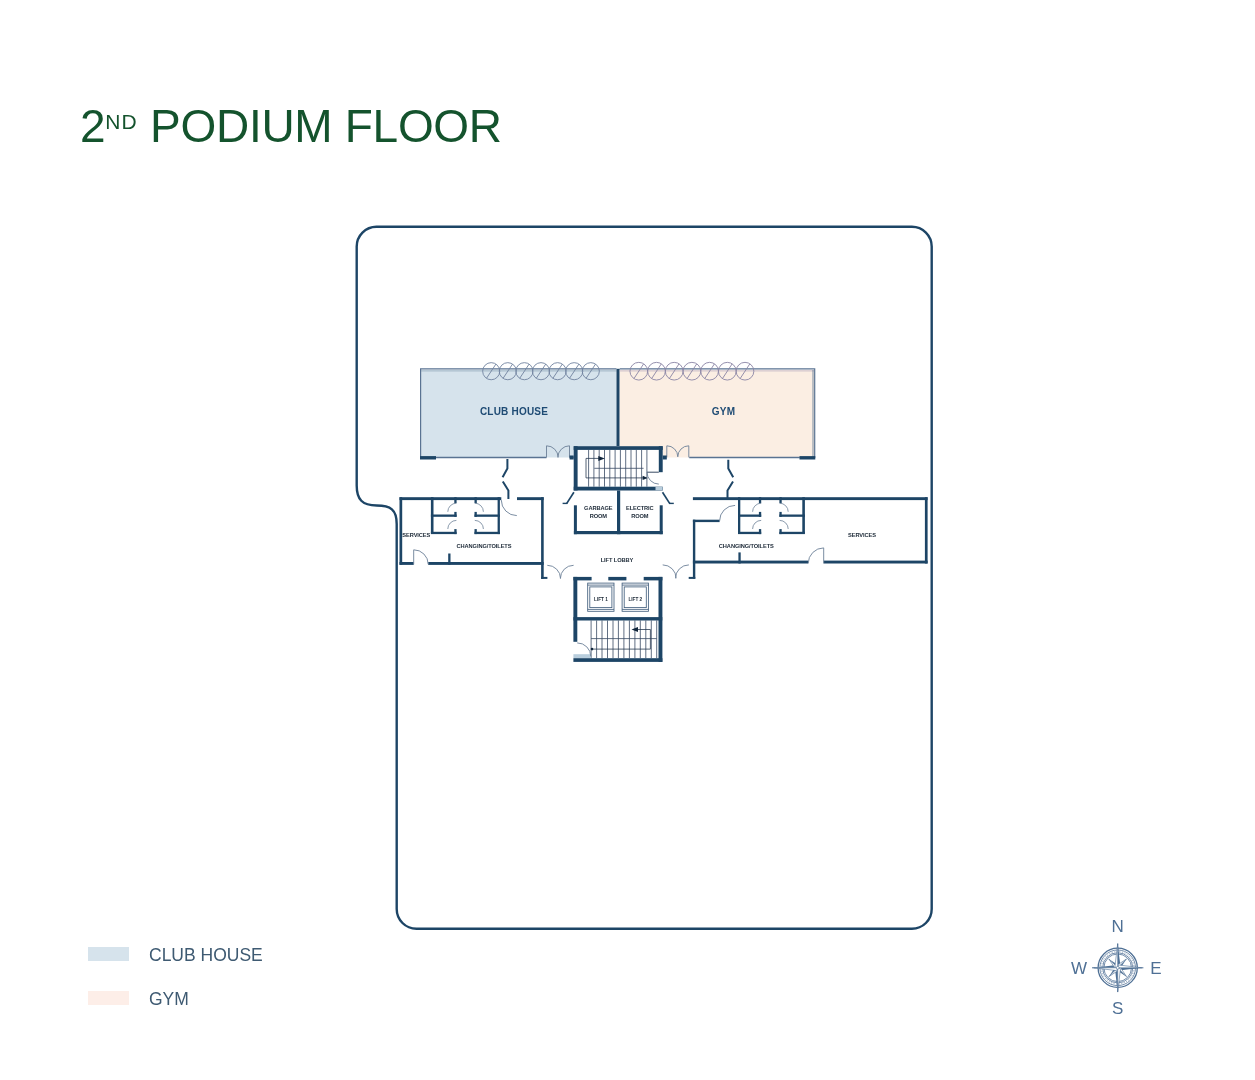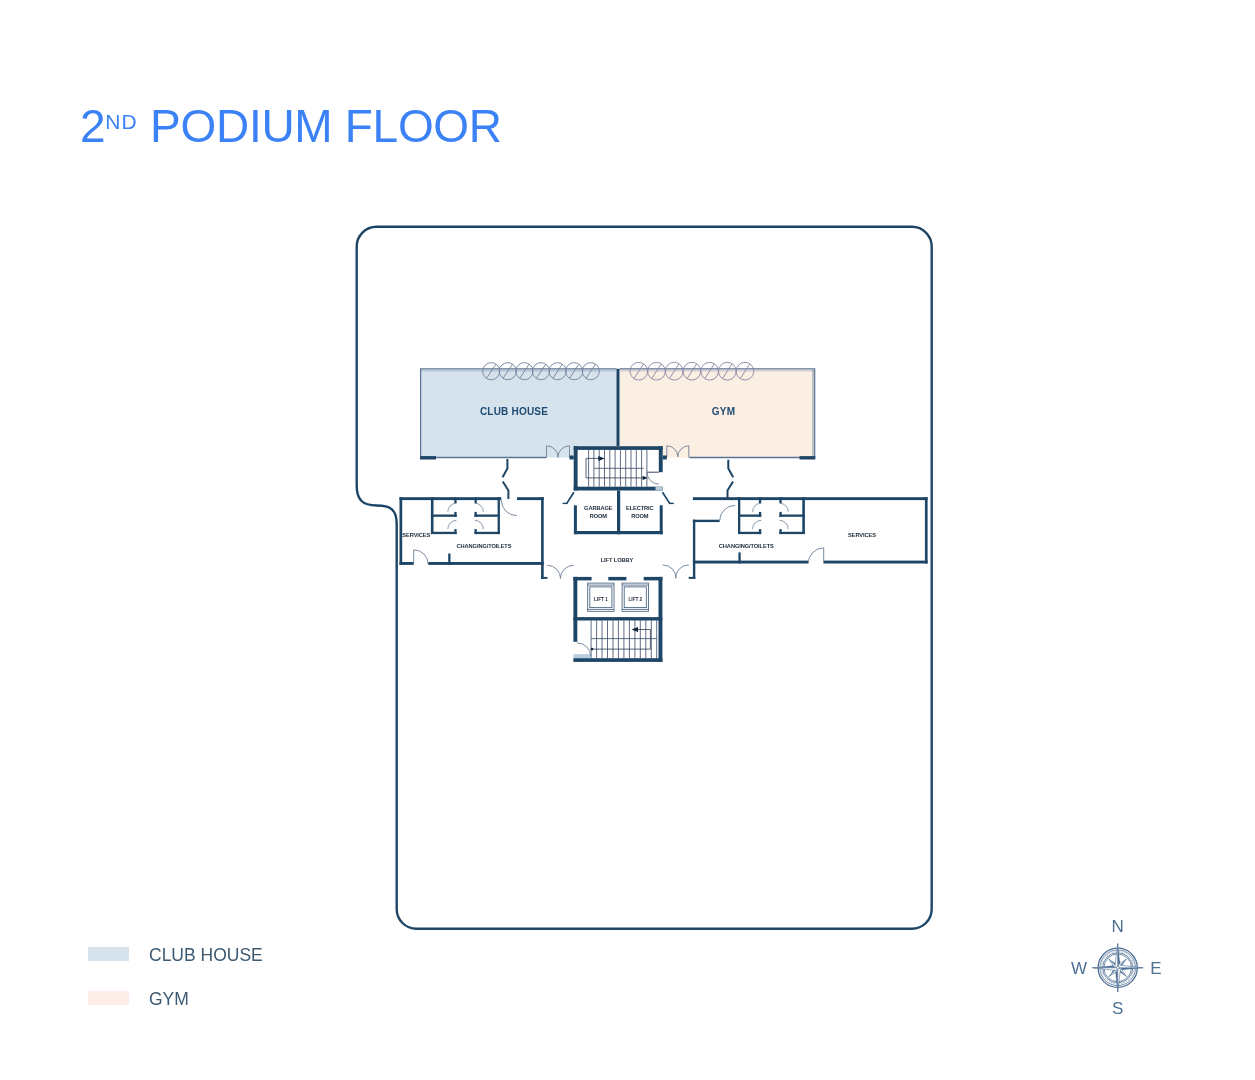--- a/index.html
+++ b/index.html
@@ -1,17 +1,17 @@
 <!DOCTYPE html>
 <html><head>
 <meta charset="utf-8">
 <style>
   html,body{margin:0;padding:0;background:#ffffff;width:1255px;height:1080px;overflow:hidden;}
   body{font-family:"Liberation Sans",sans-serif;position:relative;}
-  .title{position:absolute;left:80px;top:99px;color:#3b82f6;font-size:46px;font-weight:400;letter-spacing:-0.3px;white-space:nowrap;}
+  .title{position:absolute;left:80px;top:99px;color:#14532d;font-size:46px;font-weight:400;letter-spacing:-0.3px;white-space:nowrap;}
   .title sup{font-size:21px;letter-spacing:1px;vertical-align:0.62em;}
   .legend{position:absolute;color:#3e5a72;font-size:17.5px;letter-spacing:0px;}
   .sw{position:absolute;width:41px;height:14px;}
 </style>
 </head>
 <body>
 
 <div class="title">2<sup>ND</sup>&nbsp;PODIUM FLOOR</div>
 
 <svg width="1255" height="1080" viewBox="0 0 1255 1080" style="position:absolute;left:0;top:0" fill="none">

